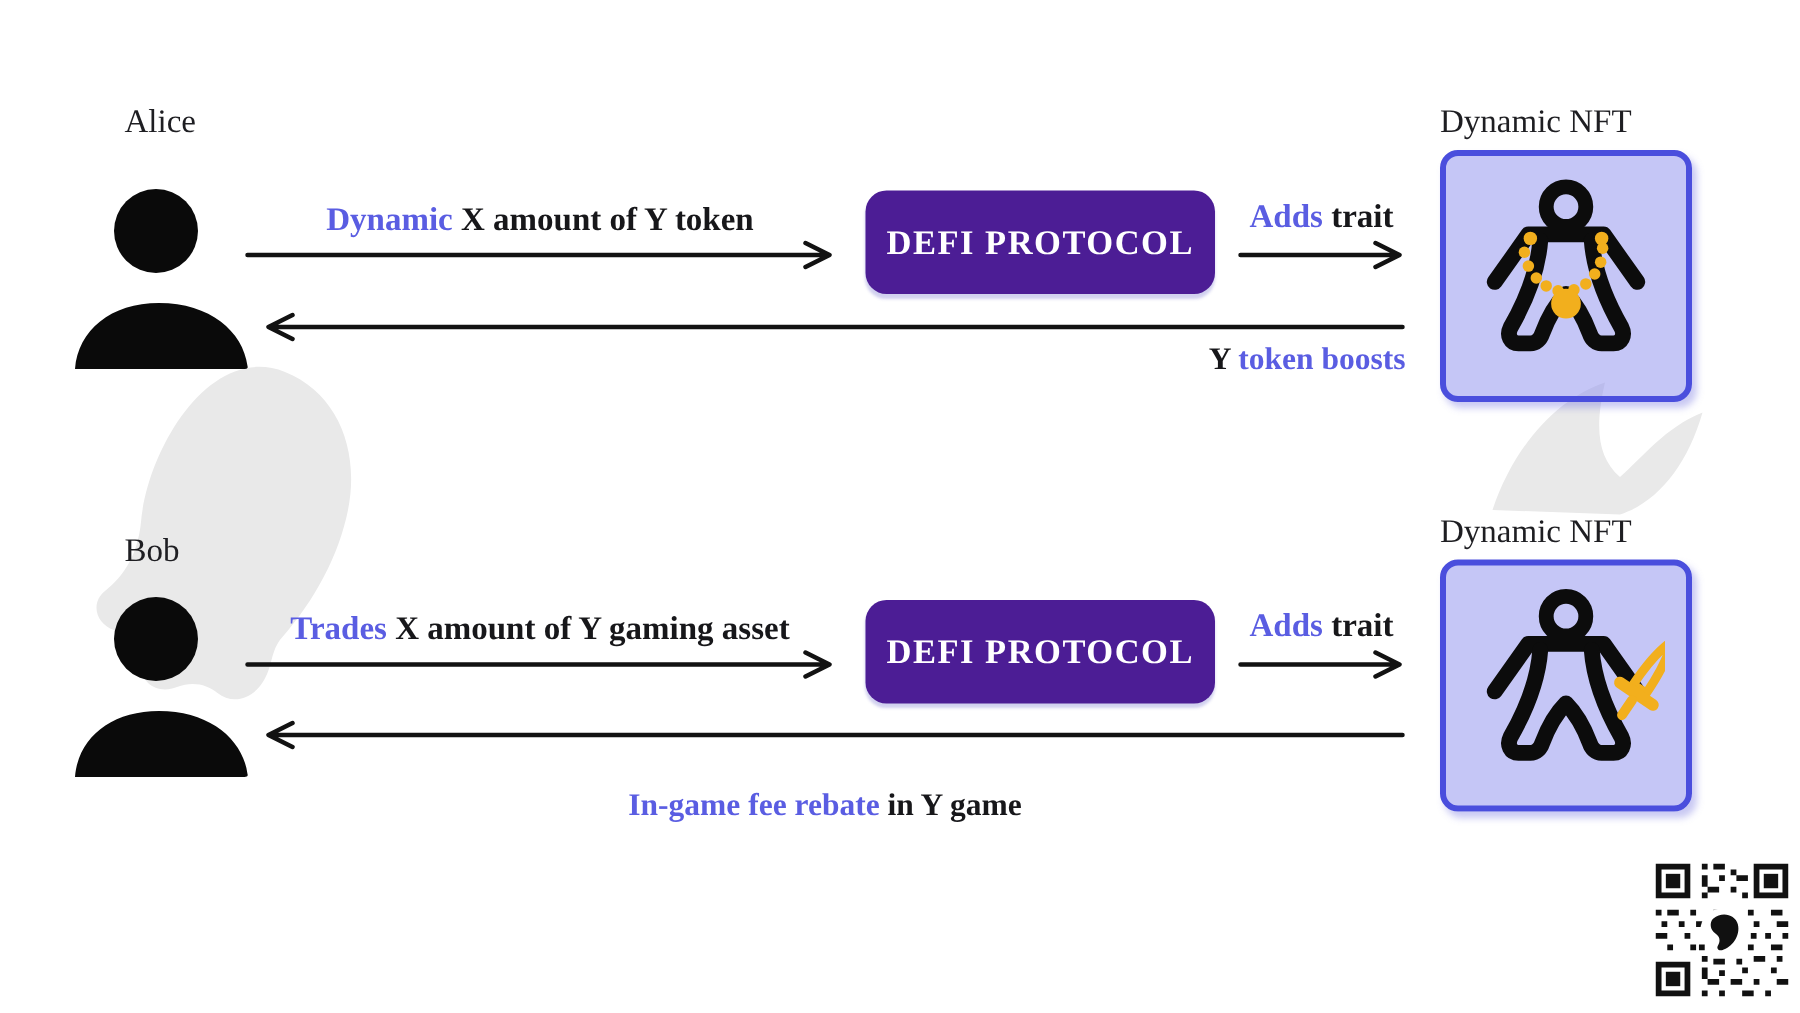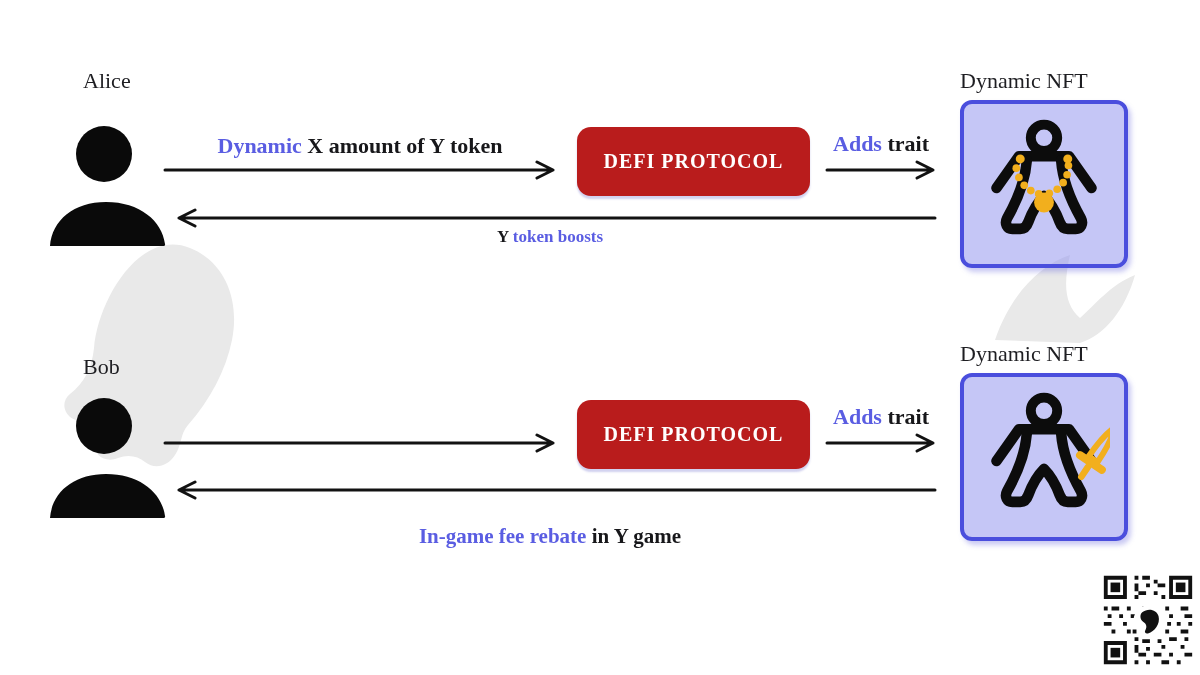--- a/index.html
+++ b/index.html
@@ -26,23 +26,23 @@
   .nft-title { width:168px; }
 
   .flow-label {
     font-size:22px; font-weight:700; color:#17171a;
     text-align:center; white-space:nowrap;
   }
   .accent { color:#5a5de2; }
   .dark { color:#17171a; }
 
   .defi-btn {
-    width:233px; height:69px; border-radius:14px; background:#b91c1c;
+    width:233px; height:69px; border-radius:14px; background:#4c1d95;
     display:flex; align-items:center; justify-content:center;
-    color:#ffffff; font-size:20px; font-weight:700; letter-spacing:1px;
+    color:#ffffff; font-size:23px; font-weight:700; letter-spacing:1px;
     box-shadow:0 3px 2px rgba(70,70,190,0.25);
   }
 
   .nft-box {
     width:168px; height:168px; border-radius:12px;
     border:4px solid #4a4edd; background:rgba(150,152,238,0.55);
     display:flex; align-items:center; justify-content:center;
     box-shadow:3px 4px 5px rgba(100,100,220,0.35);
   }
 
@@ -111,31 +111,34 @@
             <circle cx="68" cy="31" r="3.4"></circle>
           <circle cx="50" cy="64" r="7.5"></circle>
         </g>
       </svg>
     </div>
 
     <svg class="abs arrow-svg" style="left:163px;top:206px;" width="774" height="24" viewBox="0 0 774 24">
       <path d="M772,12 H18 M32,4 L16,12 L32,20" fill="none" stroke="#121212" stroke-width="3" stroke-linecap="round" stroke-linejoin="round"></path>
     </svg>
 
-    <div class="abs flow-label" style="left:163px;top:227px;width:774px;font-size:17px;">
+    <div class="abs flow-label" style="left:163px;top:227px;width:774px;font-size:21px;text-align:right;">
       <span class="dark">Y </span><span class="accent">token boosts</span><span class="dark"></span>
     </div>
 
     <div class="abs actor-label" style="left:83px;top:354px;">Bob</div>
 
     <svg class="abs" style="left:48px;top:396px;" width="120" height="122" viewBox="0 0 120 122">
       <circle cx="56" cy="30" r="28" fill="#0a0a0a"></circle>
       <path fill="#0a0a0a" d="M2,122 C4,96 26,78 58,78 C92,78 114,97 117,120 C117.5,121.5 116.5,122 115,122 Z"></path>
     </svg>
 
+    <div class="abs flow-label" style="left:163px;top:406px;width:394px;">
+      <span class="accent">Trades</span><span class="dark"> X amount of Y gaming asset</span>
+    </div>
 
     <svg class="abs arrow-svg" style="left:163px;top:431px;" width="394" height="24" viewBox="0 0 394 24">
       <path d="M2,12 H388 M374,4 L390,12 L374,20" fill="none" stroke="#121212" stroke-width="3" stroke-linecap="round" stroke-linejoin="round"></path>
     </svg>
 
     <div class="abs defi-btn" style="left:577px;top:400px;">DEFI PROTOCOL</div>
 
     <div class="abs flow-label" style="left:820px;top:404px;width:122px;">
       <span class="accent">Adds</span><span class="dark"> trait</span>
     </div>

